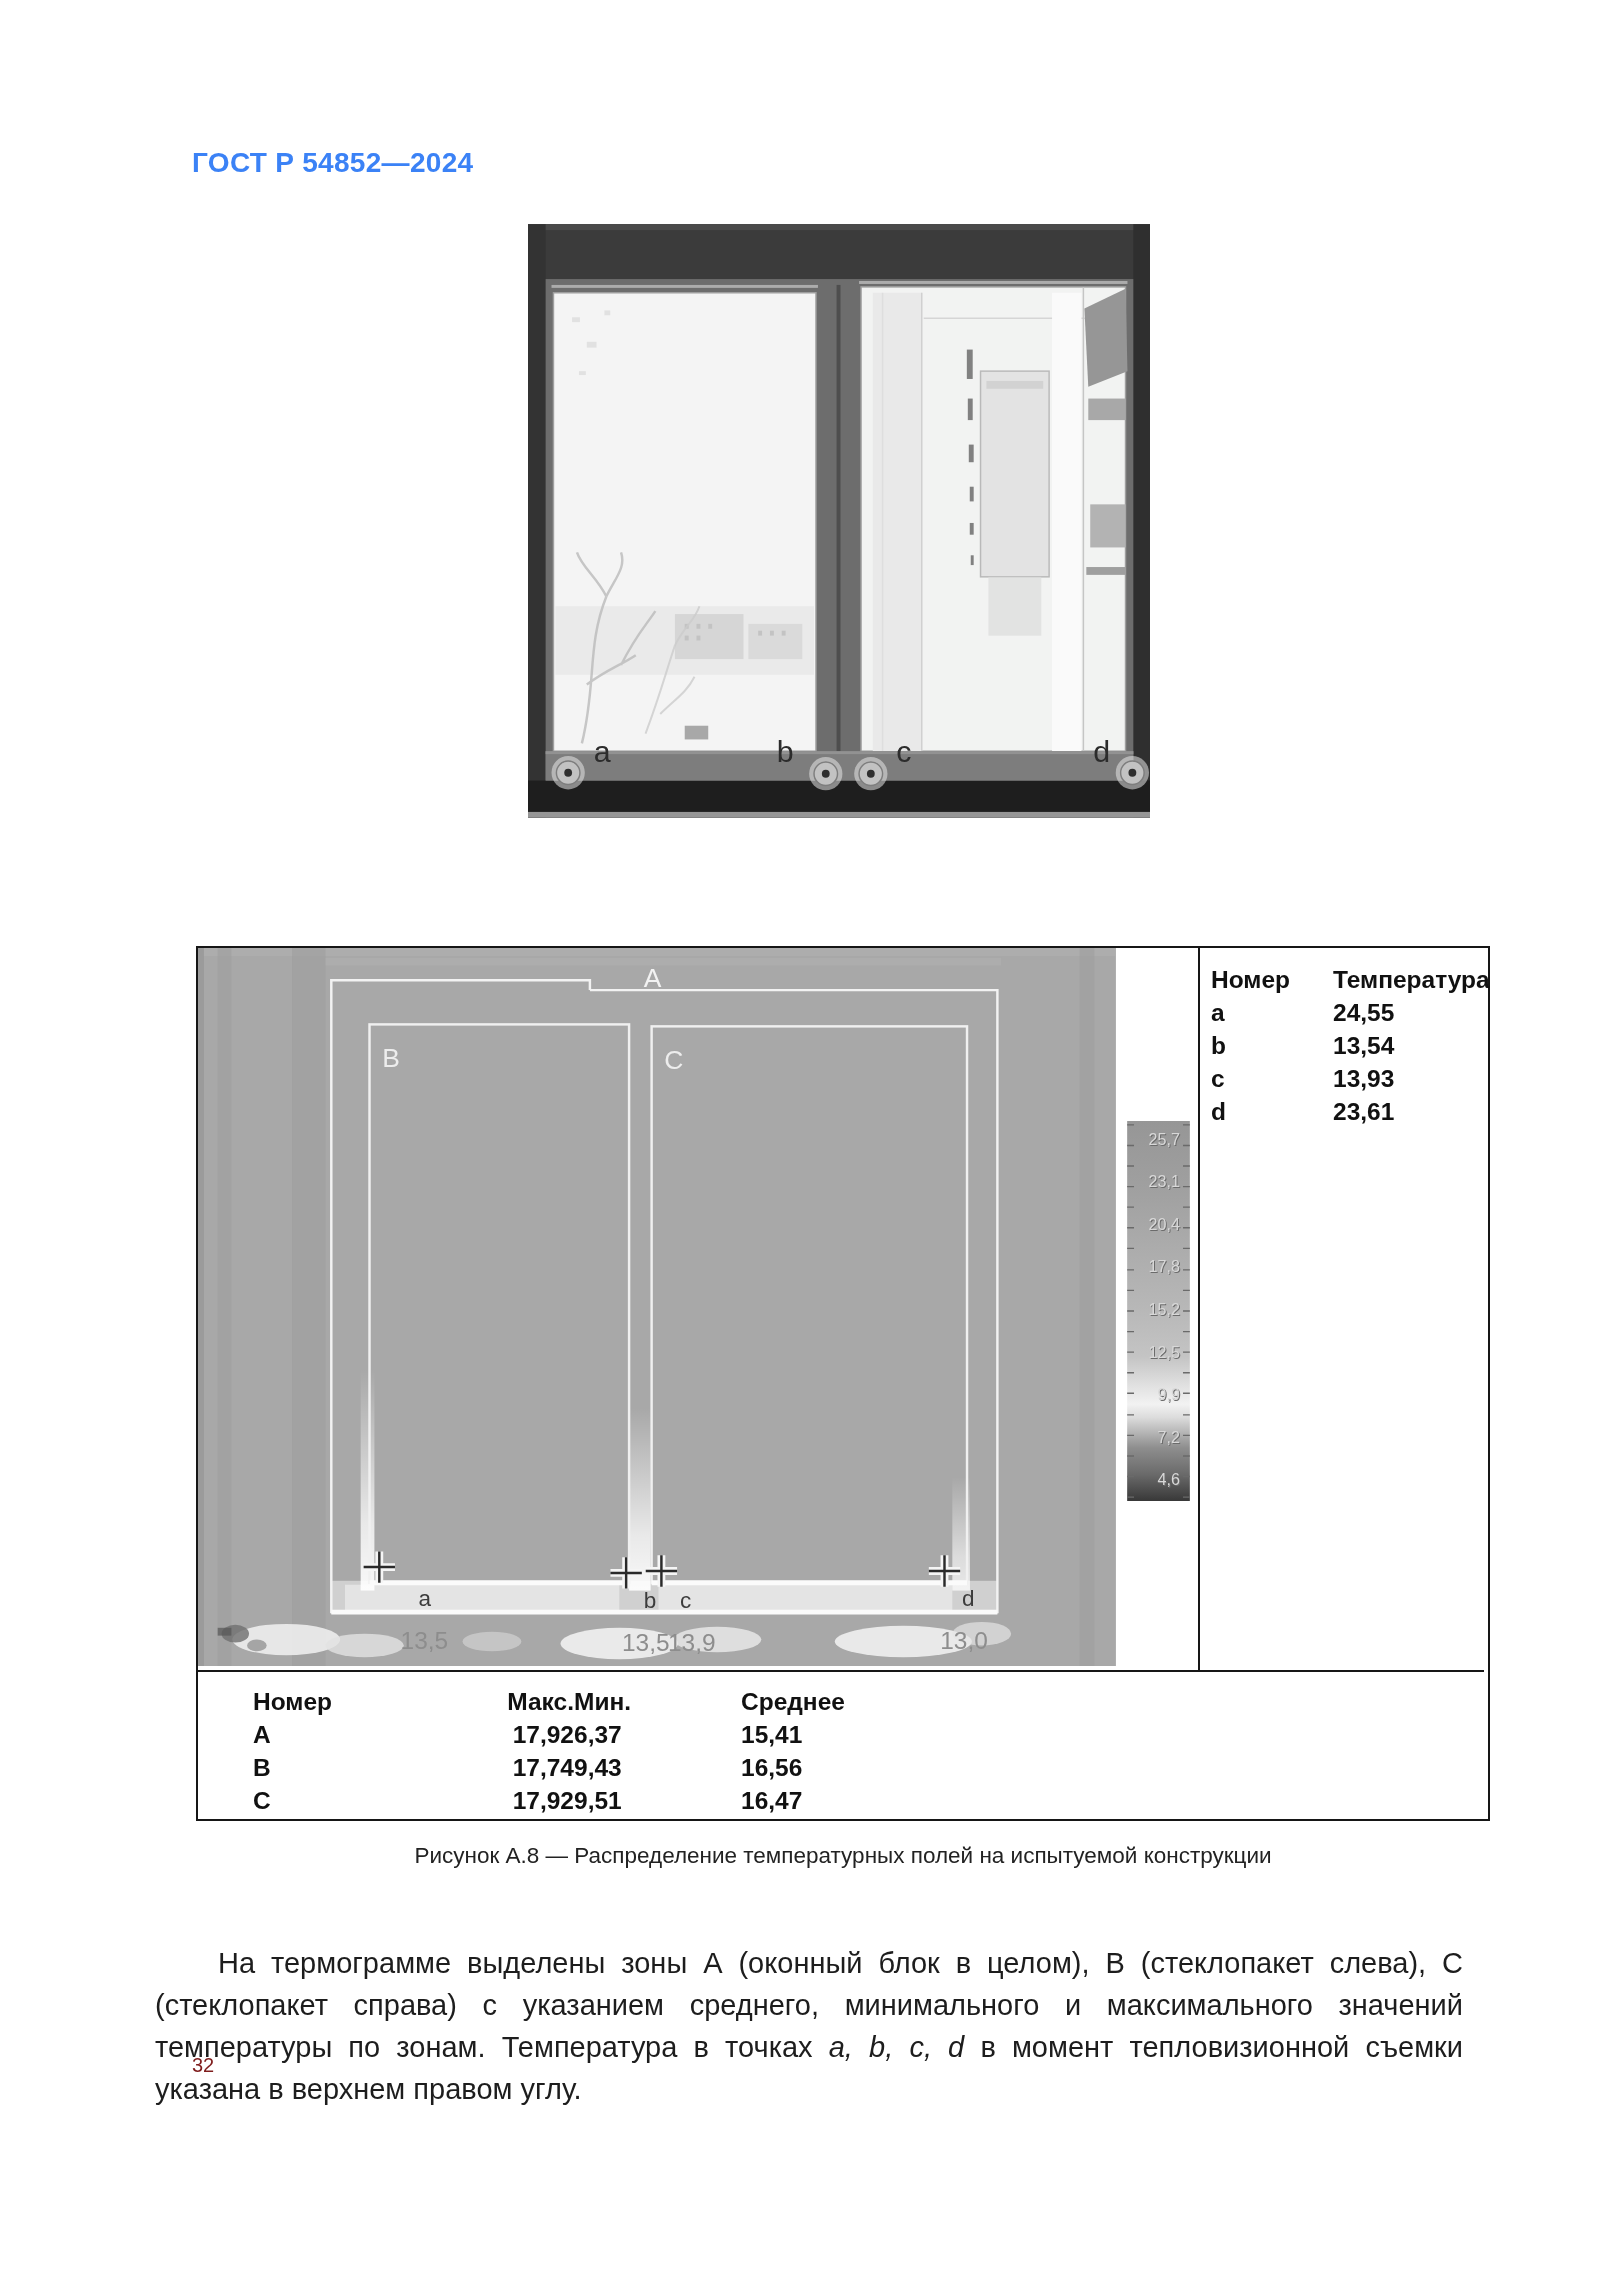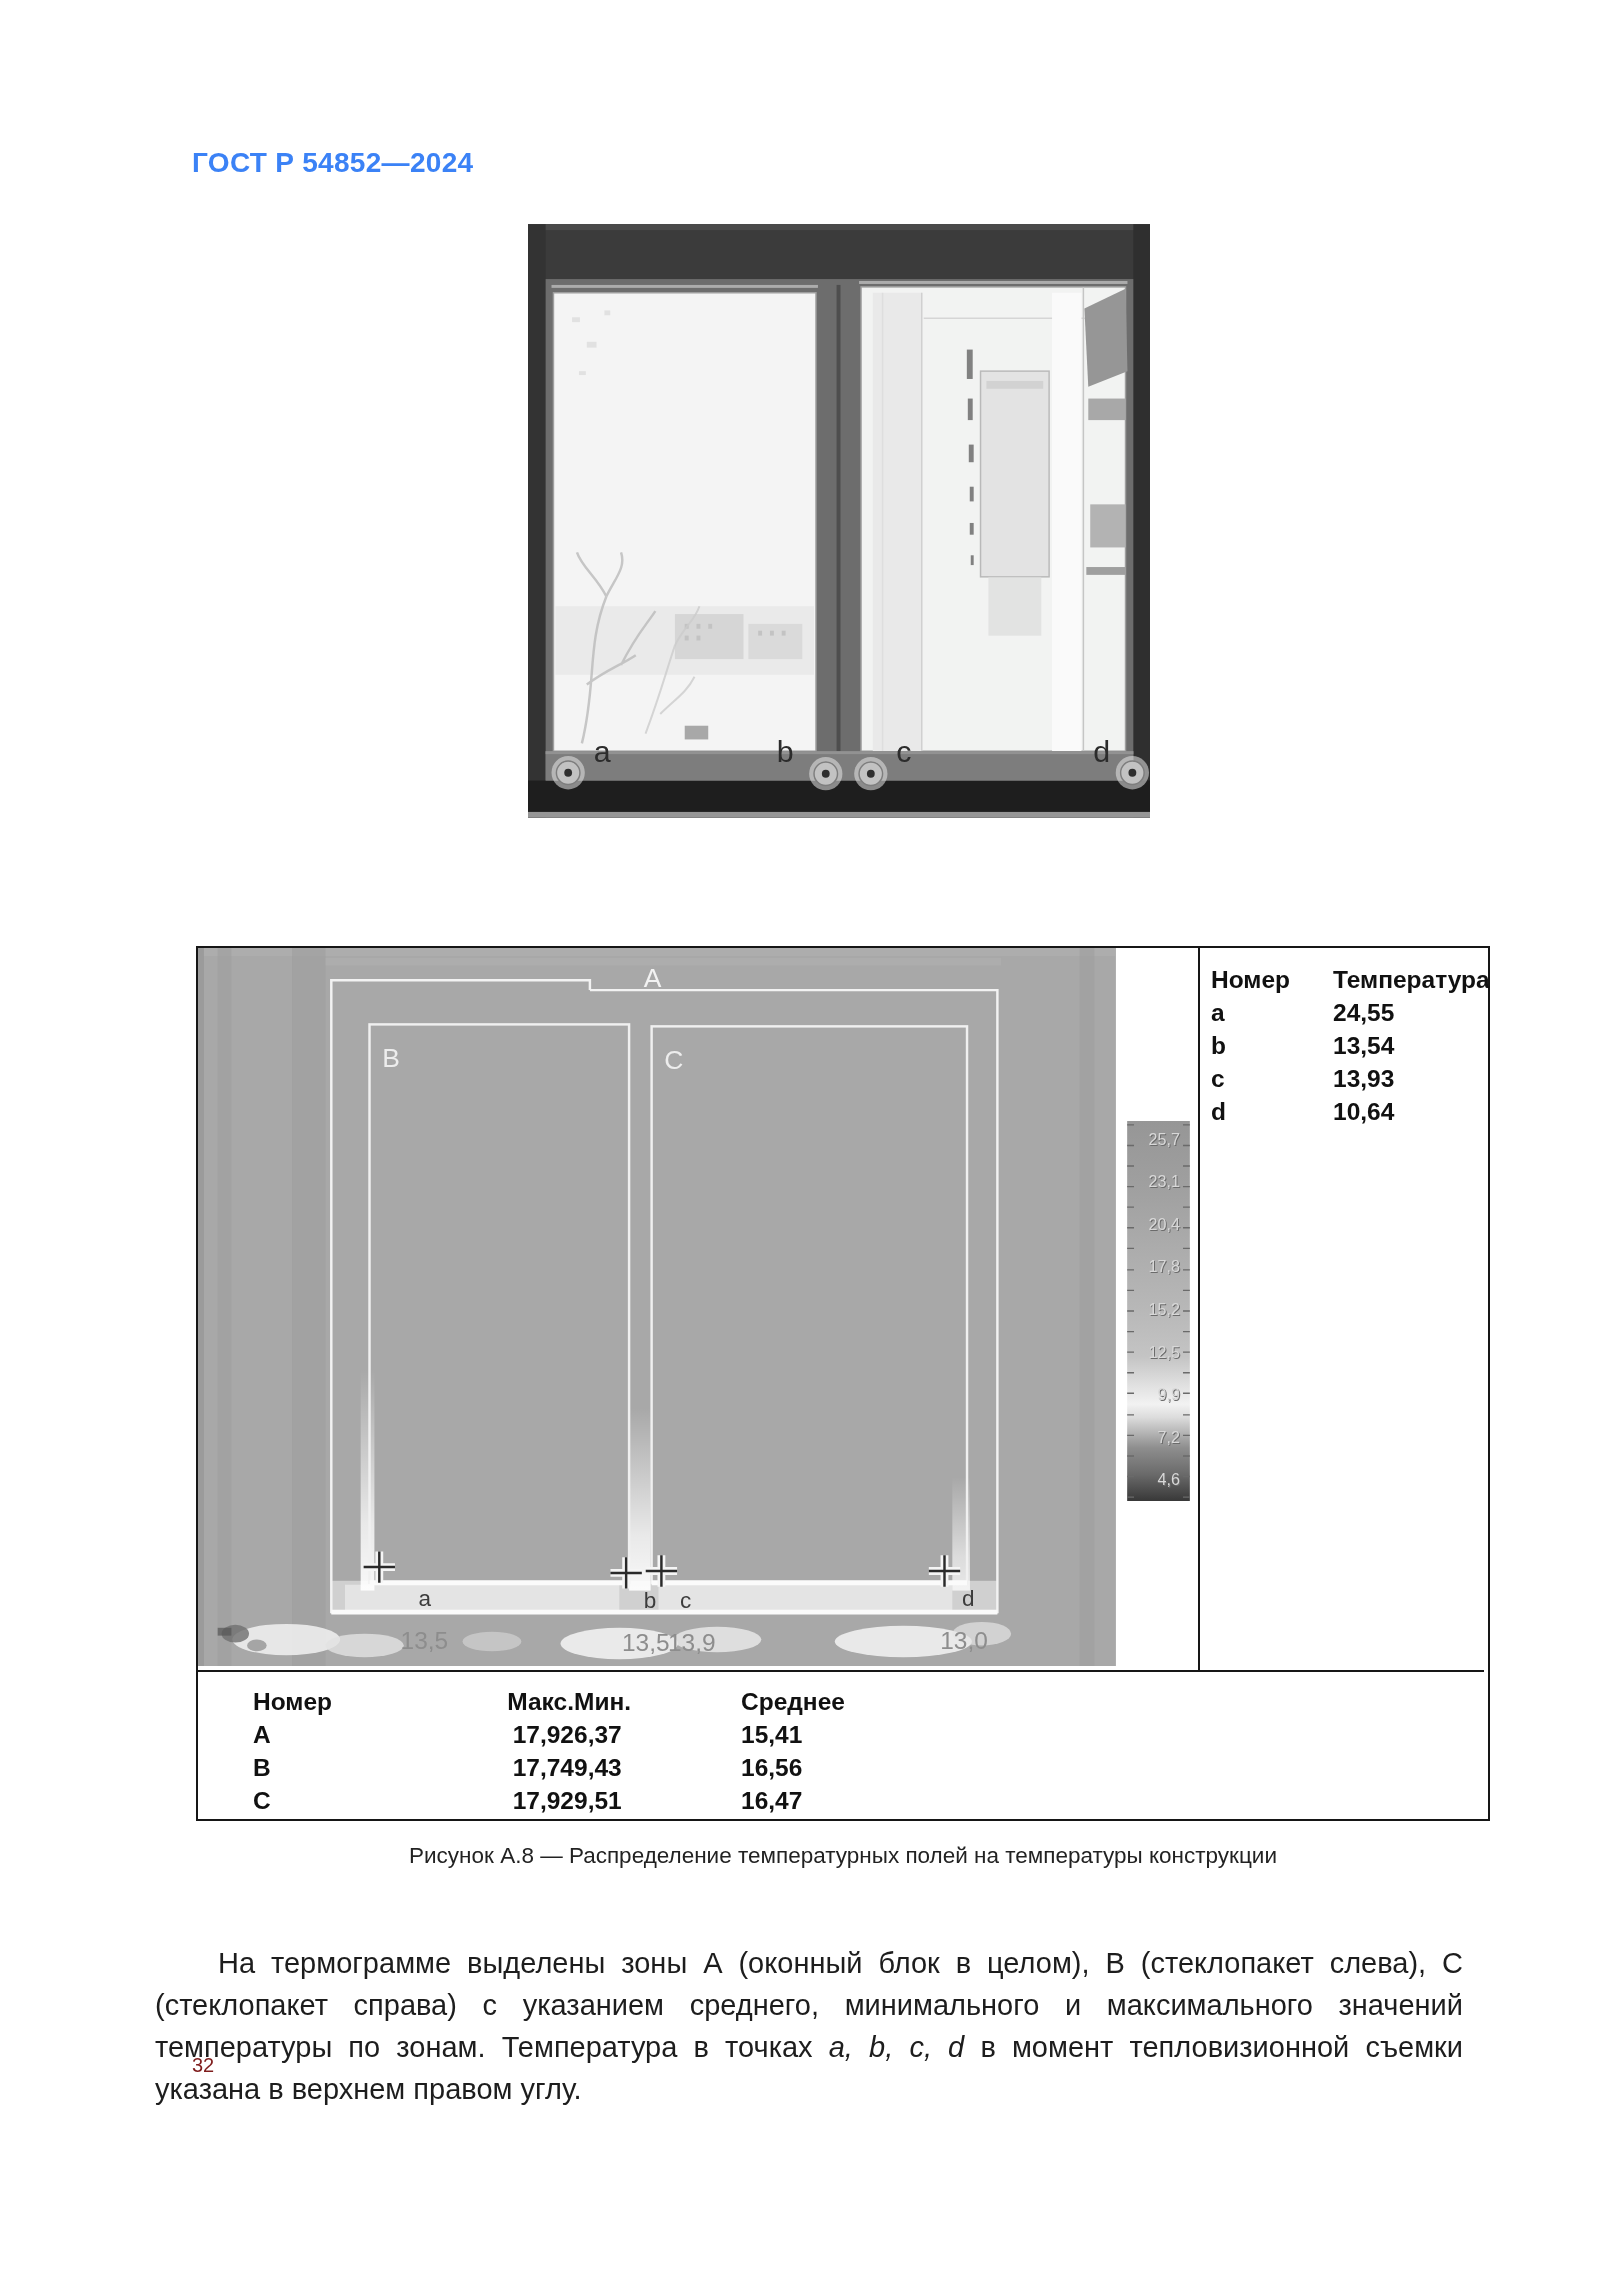--- a/index.html
+++ b/index.html
@@ -267,21 +267,21 @@
       <div class="pt-row">
         <div class="c1">b</div>
         <div class="c2">13,54</div>
       </div>
       <div class="pt-row">
         <div class="c1">c</div>
         <div class="c2">13,93</div>
       </div>
       <div class="pt-row">
         <div class="c1">d</div>
-        <div class="c2">10,64</div>
+        <div class="c2">23,61</div>
       </div>
     </div>
 
     <div class="zt-table">
       <div class="zt-row">
         <div class="c-num">Номер</div>
         <div class="c-max">Макс.</div>
         <div class="c-min">Мин.</div>
         <div class="c-avg">Среднее</div>
       </div>
@@ -299,20 +299,20 @@
       </div>
       <div class="zt-row">
         <div class="c-num">C</div>
         <div class="c-max">17,92</div>
         <div class="c-min">9,51</div>
         <div class="c-avg">16,47</div>
       </div>
     </div>
   </div>
 
-  <div class="figure-caption">Рисунок А.8 — Распределение температурных полей на температуры конструкции</div>
+  <div class="figure-caption">Рисунок А.8 — Распределение температурных полей на испытуемой конструкции</div>
 
   <p class="body-text"><span>На термограмме выделены зоны А (оконный блок в целом), В (стеклопакет слева), С (стеклопакет справа) с указанием среднего, минимального и максимального значений температуры по зонам. Температура в точках </span><em>a, b, c, d</em><span> в момент тепловизионной съемки указана в верхнем правом углу.</span></p>
 
   <div class="page-number">32</div>
 
 </div>
 
 
 </body></html>

